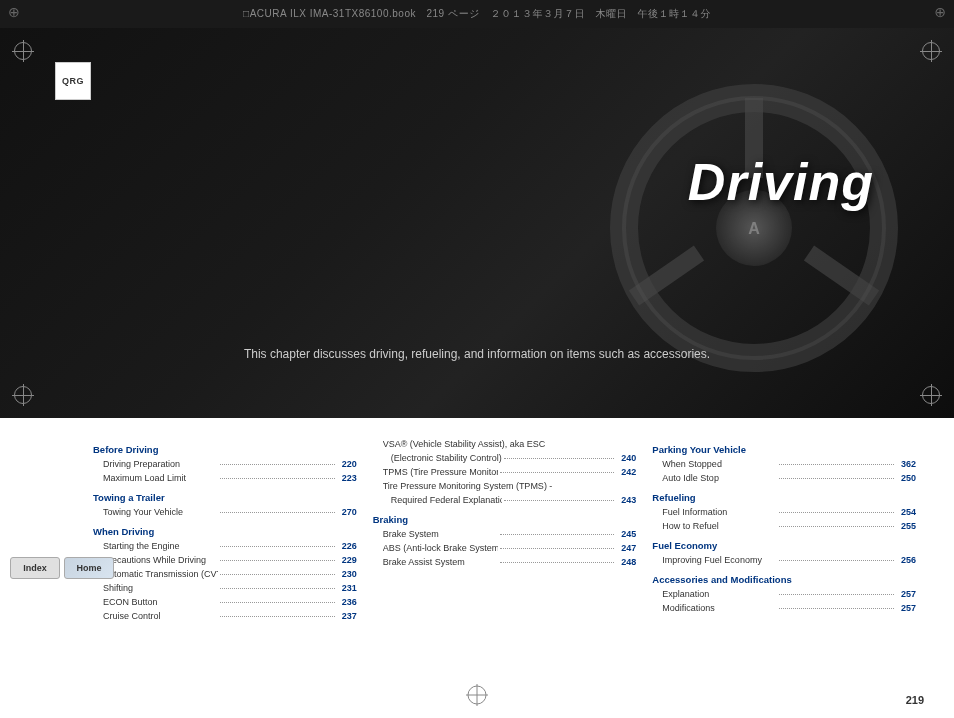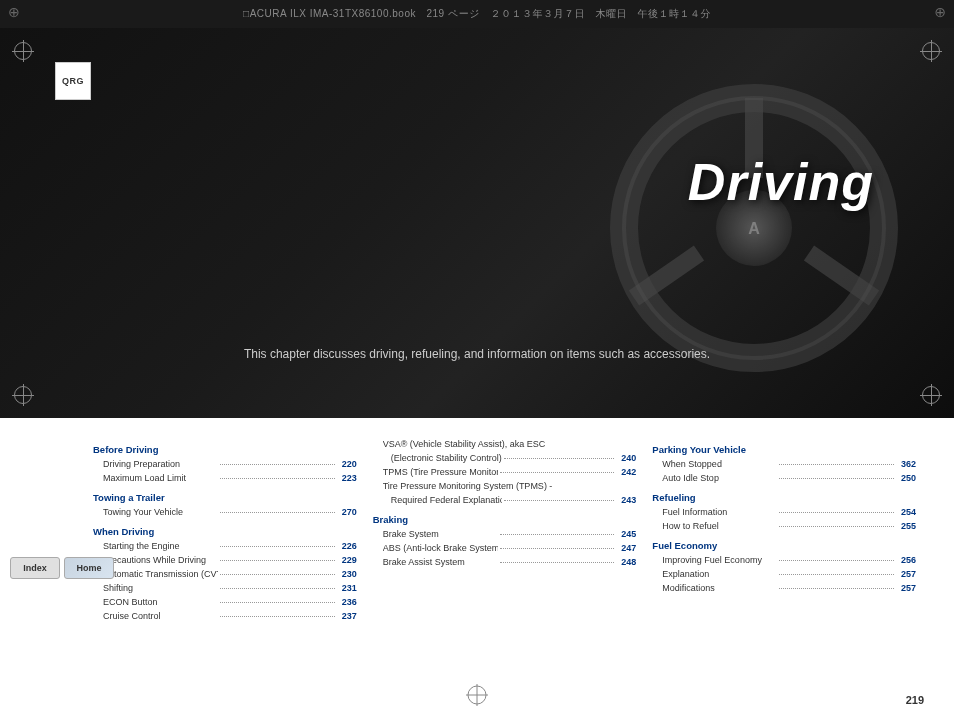--- a/index.html
+++ b/index.html
@@ -450,20 +450,21 @@
         <span class="toc-page">255</span>
       </div>
 
       <div class="toc-section-header">Fuel Economy</div>
       <div class="toc-item">
         <span class="toc-item-text">Improving Fuel Economy</span>
         <span class="toc-dots"></span>
         <span class="toc-page">256</span>
       </div>
 
+      <div class="toc-section-header">Accessories and Modifications</div>
       <div class="toc-item">
         <span class="toc-item-text">Explanation</span>
         <span class="toc-dots"></span>
         <span class="toc-page">257</span>
       </div>
       <div class="toc-item">
         <span class="toc-item-text">Modifications</span>
         <span class="toc-dots"></span>
         <span class="toc-page">257</span>
       </div>

